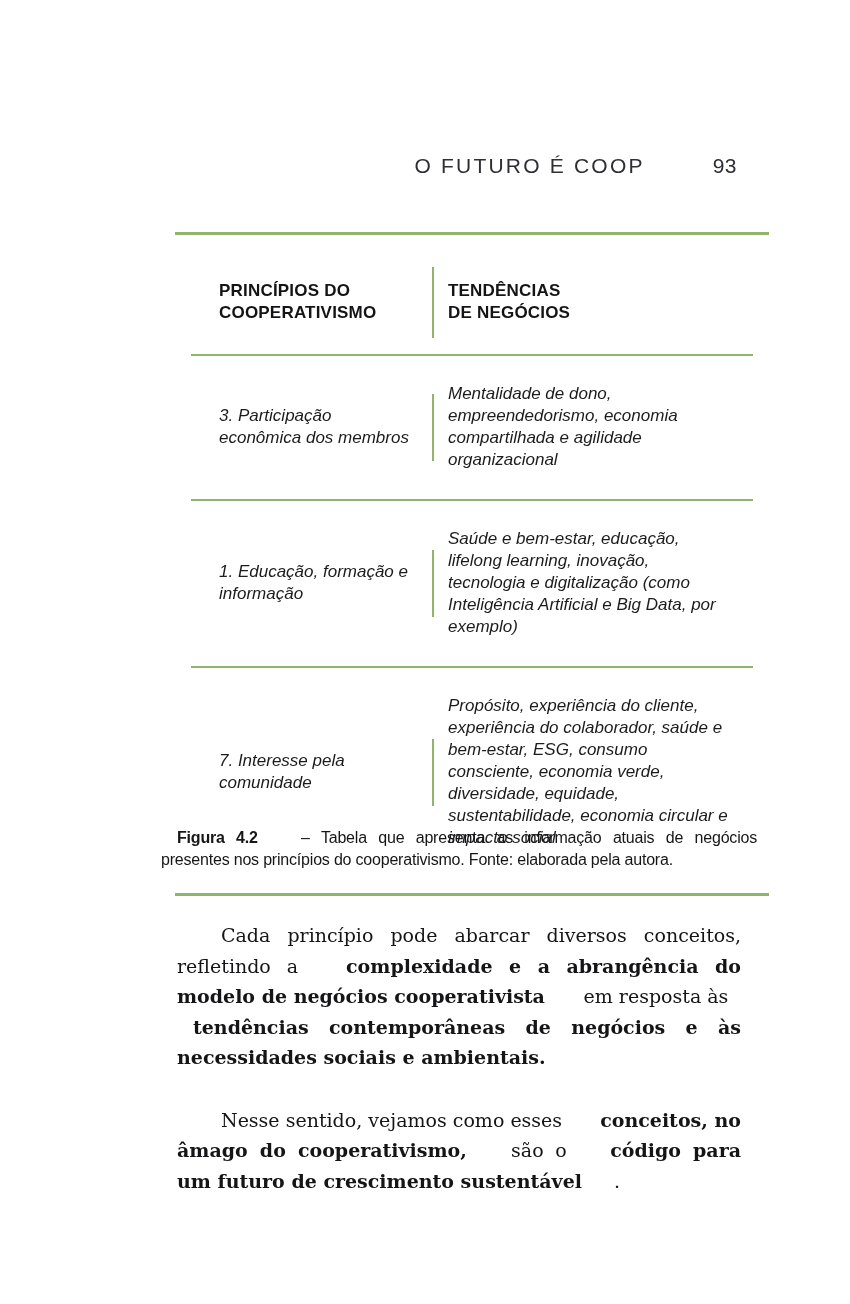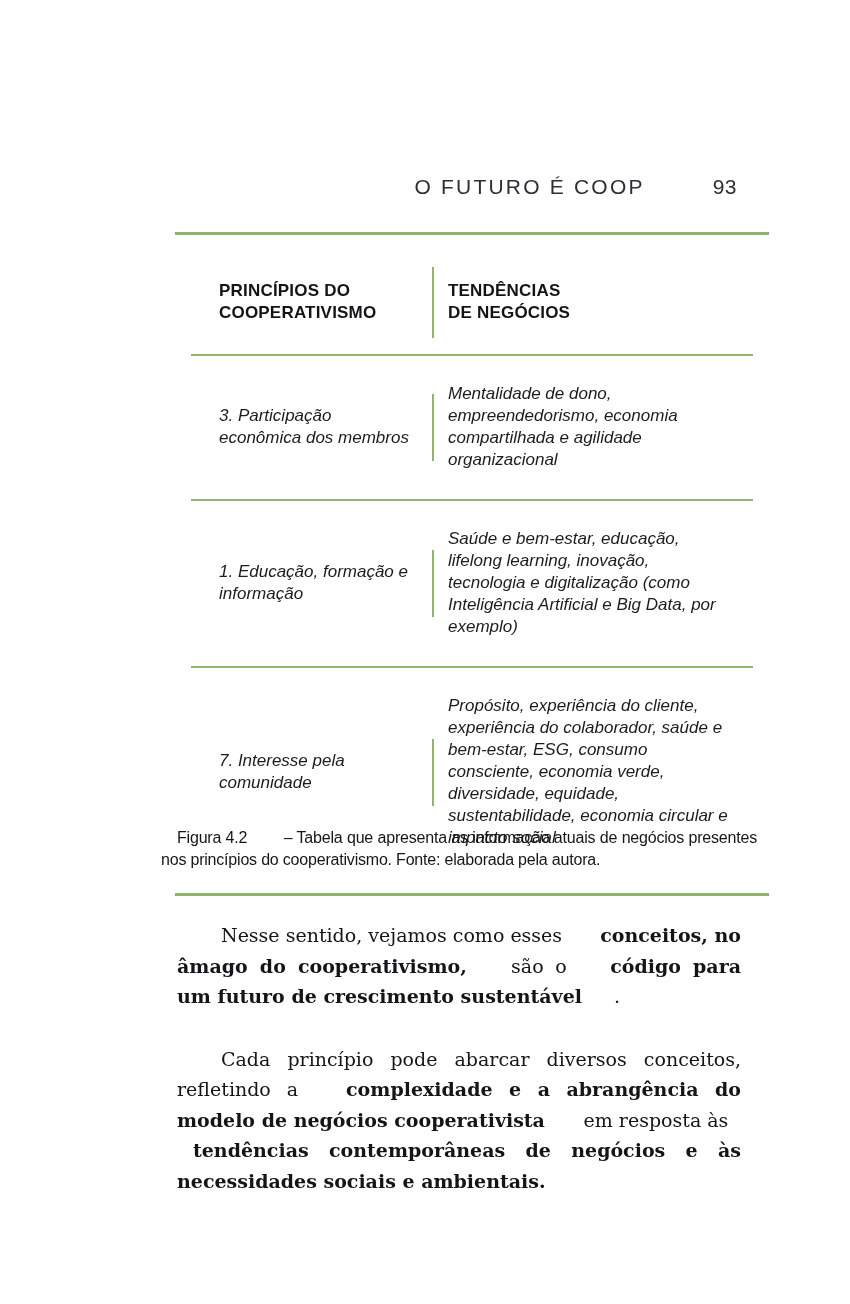--- a/index.html
+++ b/index.html
@@ -27,21 +27,21 @@
     width: 737px;
     display: flex;
     justify-content: flex-end;
     align-items: baseline;
     gap: 36px;
     font-size: 21px;
     font-weight: 400;
     letter-spacing: 2.2px;
     color: #2e2e36;
   }
-  .running-head .pagenum { letter-spacing: 0.5px; margin-top: 21px; }
+  .running-head .pagenum { letter-spacing: 0.5px; }
 
   
   .coop-table {
     position: absolute;
     top: 200px;
     left: 143px;
     width: 594px;
     border-top: 3px solid var(--accent, #8fb46c);
     border-bottom: 3px solid var(--accent, #8fb46c);
     font-size: 17px;
@@ -74,21 +74,21 @@
     position: absolute;
     top: 779px;
     left: 113px;
     width: 628px;
     font-size: 16px;
     line-height: 22px;
     letter-spacing: -0.2px;
     text-align: justify;
     color: #161618;
   }
-  .figure-caption .b { font-weight: 400; }
+  .figure-caption .b { font-weight: 700; }
 
   
   .body-text {
     position: absolute;
     top: 856px;
     left: 113px;
     width: 628px;
     font-family: "DejaVu Serif", "Liberation Serif", serif;
     font-size: 19px;
     line-height: 30.5px;
@@ -125,17 +125,17 @@
     </div>
     <div class="t-row">
       <div class="t-cell-1">7. Interesse pela comunidade</div>
       <div class="t-cell-2">Propósito, experiência do cliente, experiência do colaborador, saúde e bem-estar, ESG, consumo consciente, economia verde, diversidade, equidade, sustentabilidade, economia circular e impacto social</div>
     </div>
   </div>
 
   <p class="figure-caption"><span class="b">Figura 4.2 </span><span>– Tabela que apresenta as informação atuais de negócios presentes nos princípios do cooperativismo. Fonte: elaborada pela autora.</span></p>
 
   <div class="body-text">
+    <p><span>Cada princípio pode abarcar diversos conceitos, refletindo a </span><span class="b">complexidade e a abrangência do modelo de negócios cooperativista </span><span>em resposta às </span><span class="b">tendências contemporâneas de negócios e às necessidades sociais e ambientais.</span></p>
     <p><span>Nesse sentido, vejamos como esses </span><span class="b">conceitos, no âmago do cooperativismo, </span><span>são o </span><span class="b">código para um futuro de crescimento sustentável</span><span>.</span></p>
-    <p><span>Cada princípio pode abarcar diversos conceitos, refletindo a </span><span class="b">complexidade e a abrangência do modelo de negócios cooperativista </span><span>em resposta às </span><span class="b">tendências contemporâneas de negócios e às necessidades sociais e ambientais.</span></p>
   </div>
 
 </div>
 
 </body></html>

